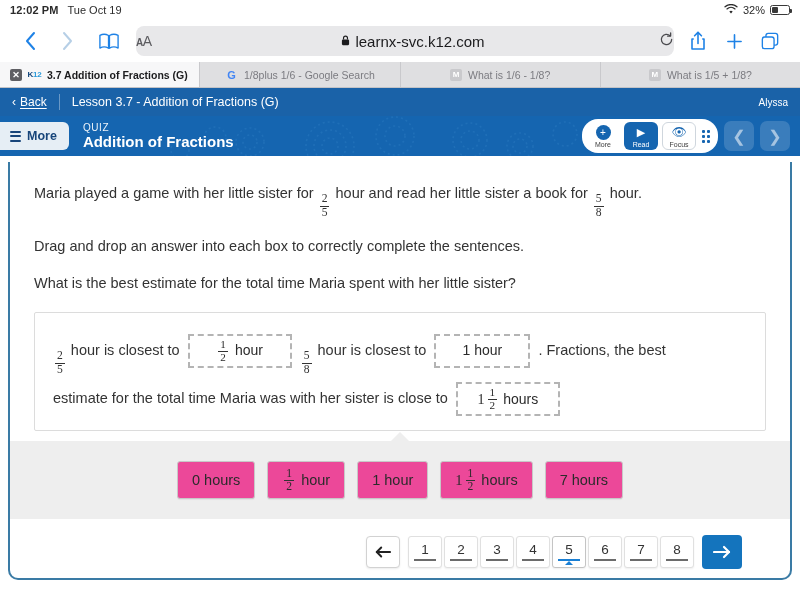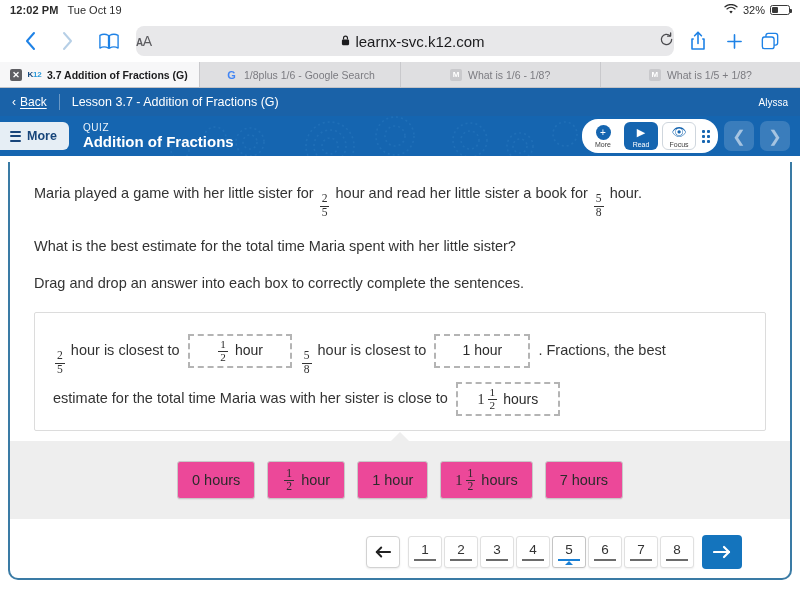--- a/index.html
+++ b/index.html
@@ -424,22 +424,22 @@
         <span class="den">5</span>
       </span>
       <span>hour and read her little sister a book for</span>
       <span class="frac">
         <span class="num">5</span>
         <span class="den">8</span>
       </span>
       <span>hour.</span>
     </div>
 
+    <div class="q-line">Drag and drop an answer into each box to correctly complete the sentences.</div>
     <div class="q-line">What is the best estimate for the total time Maria spent with her little sister?</div>
-    <div class="q-line">Drag and drop an answer into each box to correctly complete the sentences.</div>
 
     <div class="answer-box">
       <div class="sentence">
         <span class="frac">
           <span class="num">2</span>
           <span class="den">5</span>
         </span>
         <span>hour is closest to</span>
         <span class="dropzone">
           <span class="frac">

